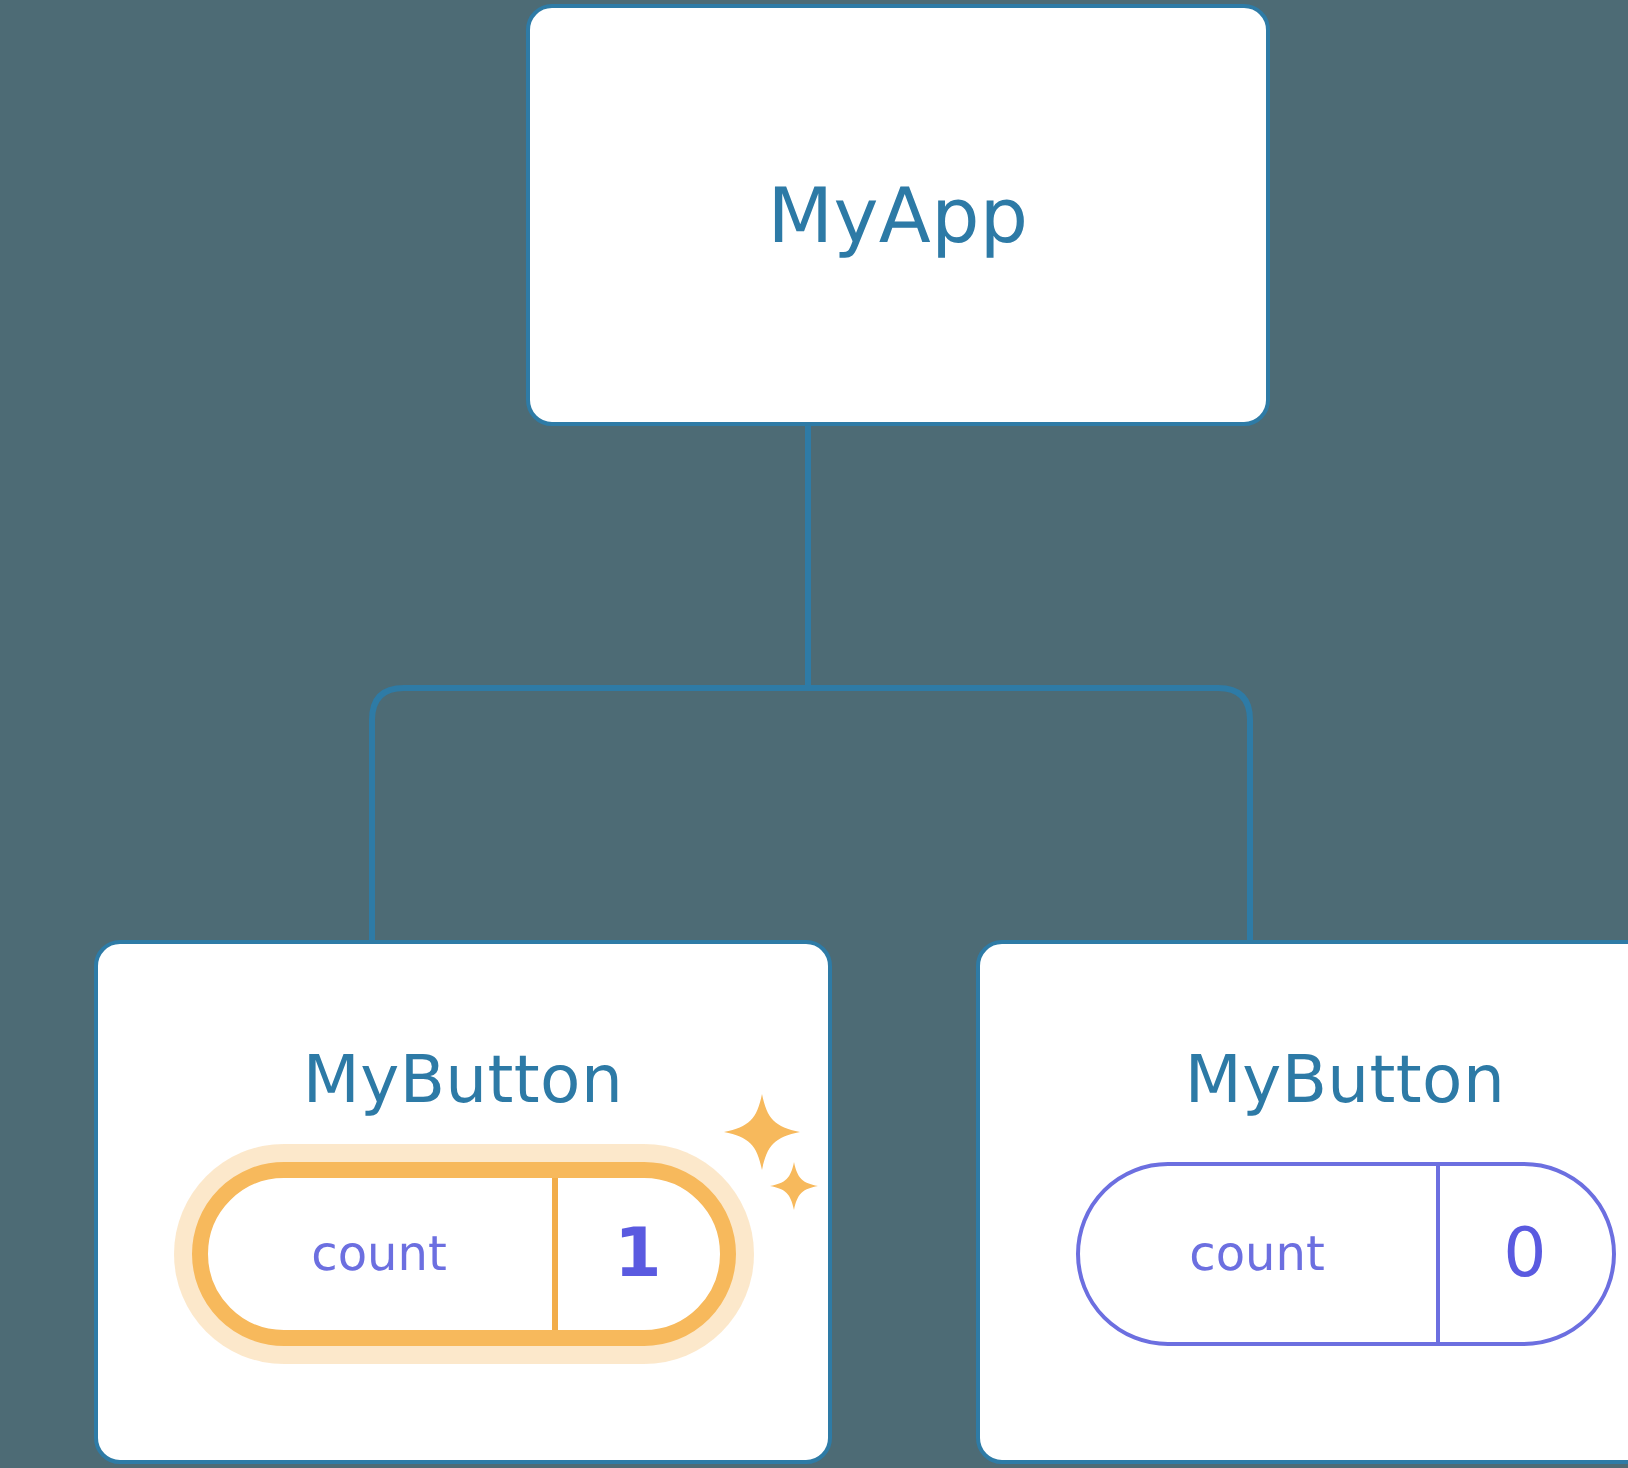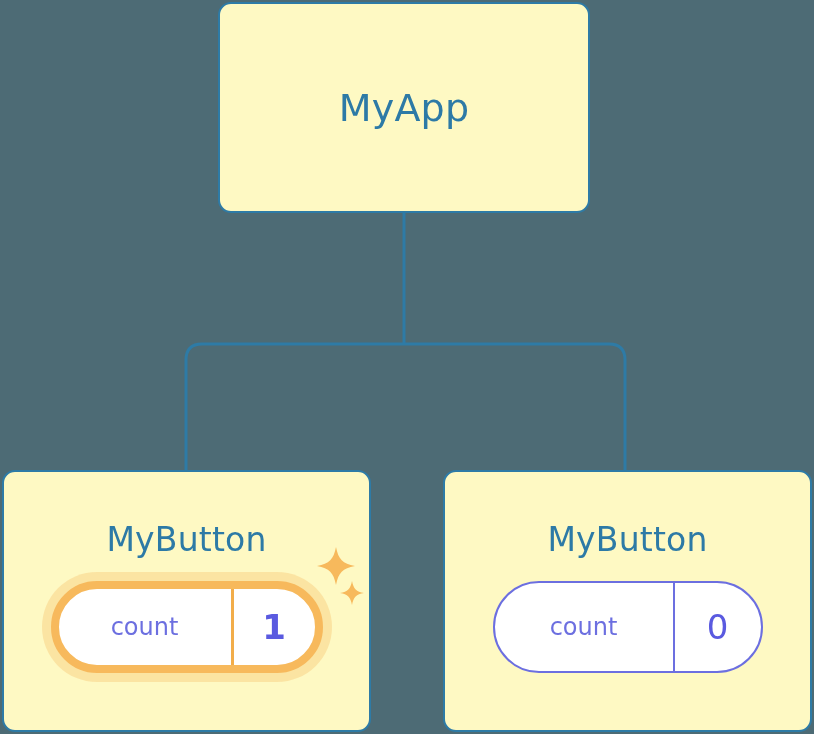--- a/index.html
+++ b/index.html
@@ -25,25 +25,26 @@
     left: 0;
     top: 0;
     width: 814px;
     height: 734px;
     z-index: 1;
   }
 
   
   .card {
     position: absolute;
-    background: #fef9c3;
+    background: #ffffff;
     border: 2px solid #2e7ba6;
     border-radius: 13px;
     box-sizing: border-box;
     z-index: 2;
+    margin-left: 45px;
   }
 
   .card-root {
     left: 218px;
     top: 2px;
     width: 372px;
     height: 211px;
     display: flex;
     align-items: center;
     justify-content: center;

